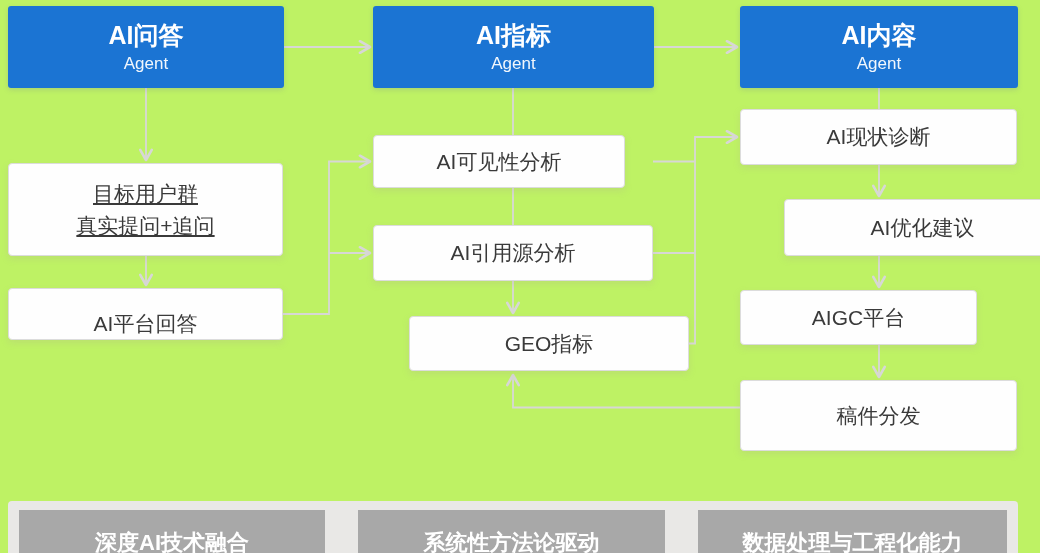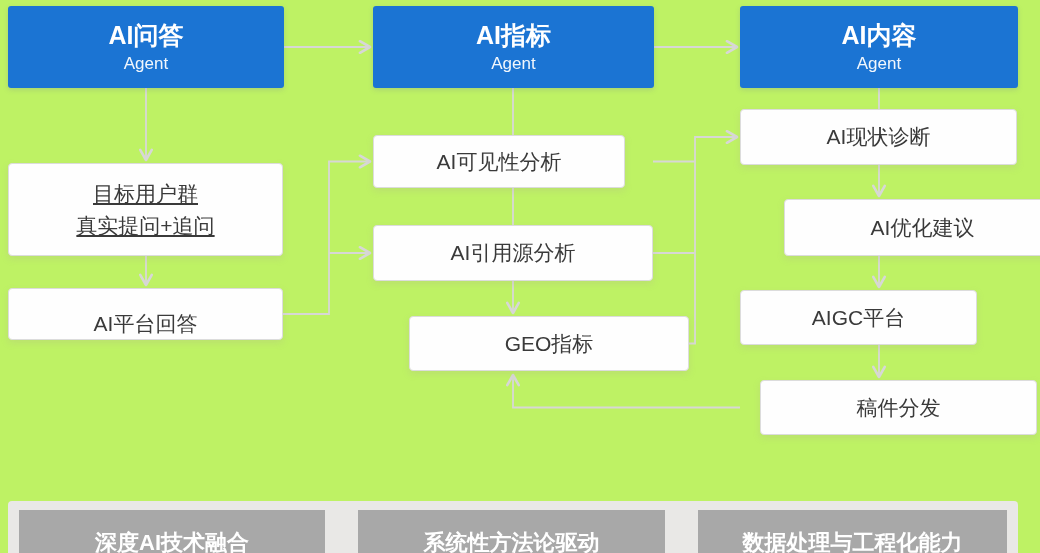--- a/index.html
+++ b/index.html
@@ -105,21 +105,21 @@
 
   <div class="node" style="left:740px;top:109px;width:277px;height:56px;">
     <div>AI现状诊断</div>
   </div>
   <div class="node" style="left:784px;top:199px;width:277px;height:57px;">
     <div>AI优化建议</div>
   </div>
   <div class="node" style="left:740px;top:290px;width:237px;height:55px;">
     <div>AIGC平台</div>
   </div>
-  <div class="node" style="left:760px;top:380px;width:277px;height:55px;">
+  <div class="node" style="left:740px;top:380px;width:277px;height:71px;">
     <div>稿件分发</div>
   </div>
 
   <div class="footer">
     <div class="pill" style="left:11px;width:306px;">深度AI技术融合</div>
     <div class="pill" style="left:350px;width:307px;">系统性方法论驱动</div>
     <div class="pill" style="left:690px;width:309px;">数据处理与工程化能力</div>
   </div>
 
 </div>

